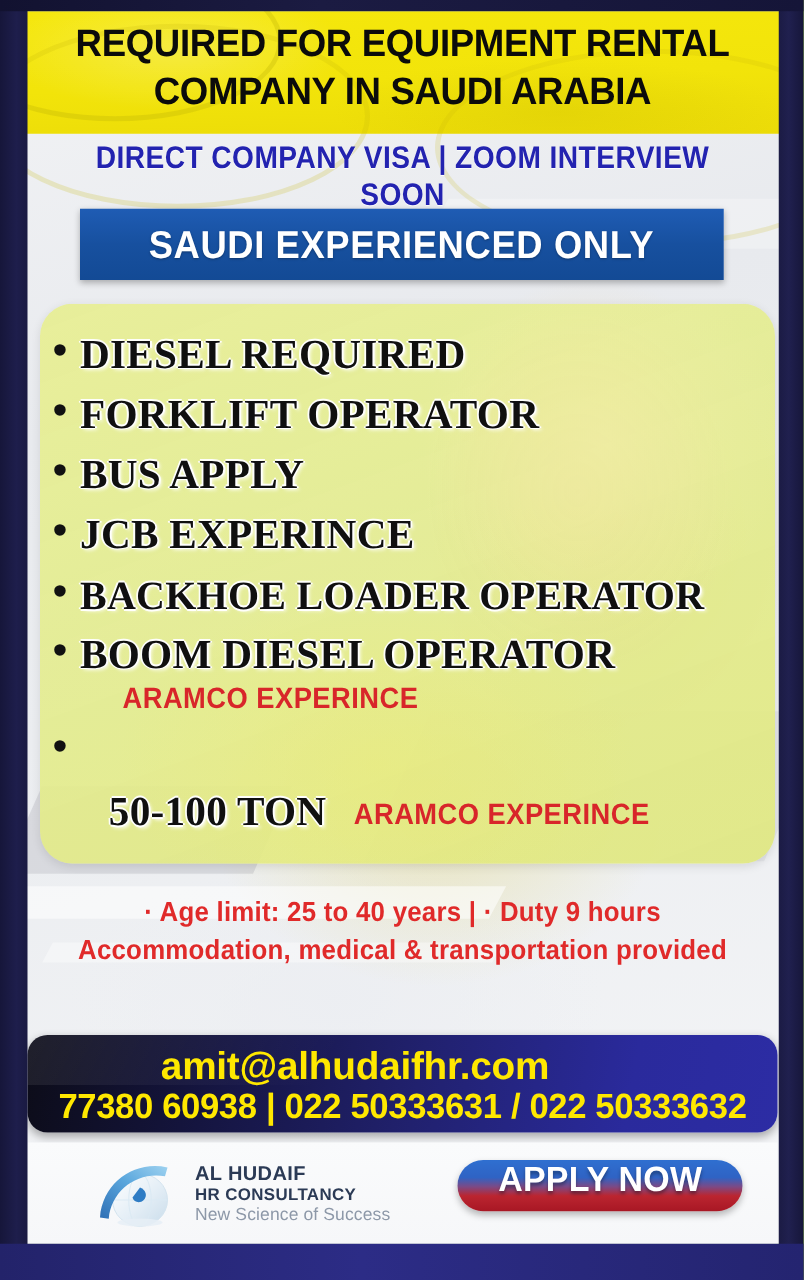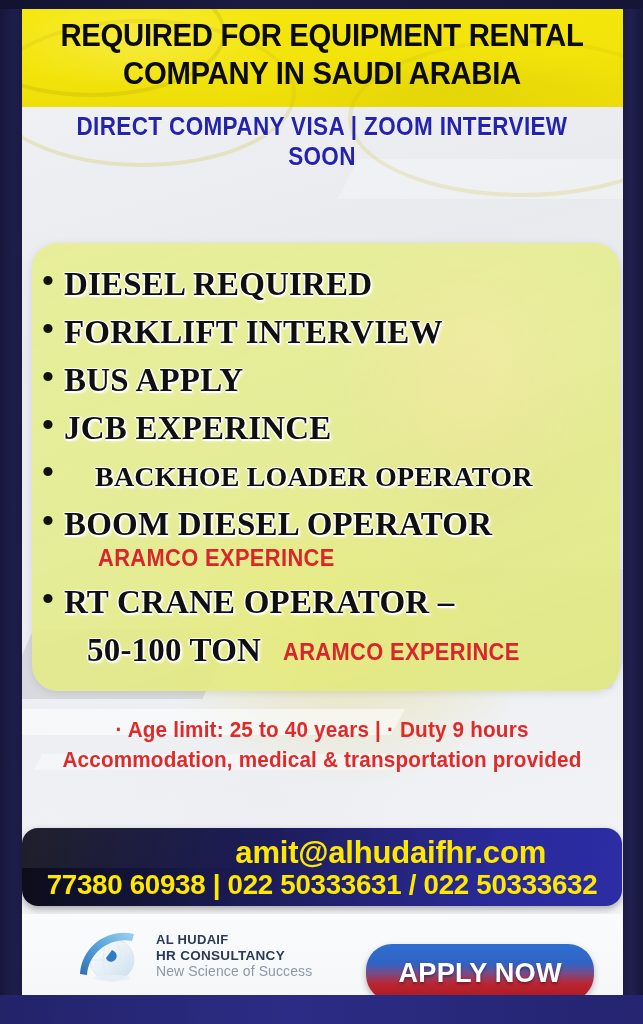--- a/index.html
+++ b/index.html
@@ -108,21 +108,21 @@
   }
   .job-text{
     font-family:"Liberation Serif", serif;
     font-weight:bold;font-size:33px;line-height:38px;
     color:#101010;letter-spacing:0.2px;
     text-shadow:
       1.5px 0 0 rgba(255,255,255,0.95), -1.5px 0 0 rgba(255,255,255,0.95),
       0 1.5px 0 rgba(255,255,255,0.95), 0 -1.5px 0 rgba(255,255,255,0.95),
       2px 2px 3px rgba(255,255,255,0.9);
   }
-  .job-text.small{font-size:28px;margin-left:31px;}
+  .job-text.small{font-size:32px;}
   .aramco{
     font-family:"Liberation Sans", sans-serif;
     font-weight:bold;font-size:23.5px;line-height:26px;
     color:#d8262a;letter-spacing:0.4px;
     transform:scaleX(0.93);transform-origin:left center;
     display:inline-block;
   }
 
   
   .terms{
@@ -146,53 +146,53 @@
     background:linear-gradient(100deg,#0c0c18 0%,#14143c 22%,#21216e 52%,#2a2a9c 80%,#2c2ca4 100%);
     box-shadow:0 3px 7px rgba(0,0,0,0.30);
     overflow:hidden;
   }
   .contact .gloss{
     position:absolute;left:-30px;top:-20px;width:280px;height:60px;
     background:linear-gradient(90deg,rgba(255,255,255,0.09),rgba(255,255,255,0));
     transform:skewX(-30deg);
   }
   .contact .email{
-    position:absolute;left:0;top:6px;width:524px;text-align:right;
+    position:absolute;left:0;top:6px;width:524px;text-align:center;
     font-family:"Liberation Sans", sans-serif;
     font-weight:bold;font-size:31px;line-height:38px;color:#ffe800;
     letter-spacing:-0.2px;
   }
   .contact .phones{
     position:absolute;left:0;top:40px;width:600px;text-align:center;
     font-family:"Liberation Sans", sans-serif;
     font-weight:bold;font-size:28px;line-height:34px;color:#ffe800;
     letter-spacing:-0.3px;transform:scaleX(0.99);
   }
 
   
   .footer{
     position:absolute;left:22px;top:914px;width:600px;height:81px;z-index:6;
     background:linear-gradient(180deg,#fafbfc 0%,#f6f7f9 100%);
   }
   .logo-wrap{position:absolute;left:50px;top:12px;display:flex;align-items:center;}
   .logo-mark{position:relative;width:78px;height:58px;flex:0 0 78px;}
   .logo-text{margin-left:6px;}
-  .logo-l1{font-family:"Liberation Sans", sans-serif;font-weight:bold;font-size:13px;
+  .logo-l1{font-family:"Liberation Sans", sans-serif;font-weight:bold;font-size:16px;
     line-height:16px;color:#2b3a55;letter-spacing:0.3px;}
   .logo-l2{font-family:"Liberation Sans", sans-serif;font-weight:bold;font-size:13.5px;
     line-height:16px;color:#2b3a55;letter-spacing:0.3px;}
   .logo-l3{font-family:"Liberation Sans", sans-serif;font-size:14px;line-height:14px;
     color:#8d98a8;letter-spacing:0.1px;}
 
   .apply-btn{
-    position:absolute;right:28px;top:14px;width:228px;height:57px;
+    position:absolute;right:28px;top:14px;width:228px;height:41px;
     border-radius:26px;border:none;cursor:pointer;padding:0;
     background:linear-gradient(180deg,#2f6fd0 0%,#2f63c4 34%,#7b4a86 52%,#bb2530 70%,#a81724 100%);
     box-shadow:0 3px 6px rgba(0,0,0,0.28);
-    display:flex;align-items:center;justify-content:center;margin-top:16px;
+    display:flex;justify-content:center;
   }
   .apply-btn span{
     font-family:"Liberation Sans", sans-serif;
     font-weight:bold;font-size:28px;color:#ffffff;letter-spacing:0.2px;
     transform:scaleX(0.97);
     text-shadow:0 2px 3px rgba(0,0,0,0.35);
   }
 </style>
 </head>
 <body>
@@ -212,36 +212,39 @@
     <div class="swoosh" style="left:-30px;top:10px;width:300px;height:140px;opacity:.6;"></div>
     <div class="swoosh" style="left:330px;top:30px;width:340px;height:150px;opacity:.5;"></div>
   </div>
   <div class="head-title">
     <div>REQUIRED FOR EQUIPMENT RENTAL</div>
     <div>COMPANY IN SAUDI ARABIA</div>
   </div>
 
   <div class="sub-line">DIRECT COMPANY VISA |  ZOOM INTERVIEW SOON</div>
 
+  <div class="blue-plate">
+    <span>SAUDI EXPERIENCED ONLY</span>
+  </div>
 
   <div class="job-panel">
     <div class="tint" style="left:300px;top:-40px;width:300px;height:300px;background:radial-gradient(circle,rgba(246,240,176,0.45) 0%,rgba(246,240,176,0) 70%);"></div>
     <div class="tint" style="left:60px;top:230px;width:420px;height:280px;background:radial-gradient(ellipse,rgba(238,236,120,0.40) 0%,rgba(238,236,120,0) 70%);"></div>
   </div>
 
   <div class="job-list">
 
     <div class="job-row" style="top:22px;">
       <span class="bullet">•</span>
       <span class="job-text">DIESEL REQUIRED</span>
     </div>
 
     <div class="job-row" style="top:70px;">
       <span class="bullet">•</span>
-      <span class="job-text">FORKLIFT INTERVIEW</span>
+      <span class="job-text">FORKLIFT OPERATOR</span>
     </div>
 
     <div class="job-row" style="top:118px;">
       <span class="bullet">•</span>
       <span class="job-text">BUS APPLY</span>
     </div>
 
     <div class="job-row" style="top:166px;">
       <span class="bullet">•</span>
       <span class="job-text">JCB EXPERINCE</span>
@@ -255,21 +258,20 @@
     <div class="job-row" style="top:262px;">
       <span class="bullet">•</span>
       <span class="job-text">BOOM DIESEL OPERATOR</span>
     </div>
     <div style="position:absolute;left:66px;top:302px;">
       <span class="aramco">ARAMCO EXPERINCE</span>
     </div>
 
     <div class="job-row" style="top:340px;">
       <span class="bullet">•</span>
-      <span class="job-text">RT CRANE OPERATOR –</span>
     </div>
     <div style="position:absolute;left:55px;top:388px;display:flex;align-items:baseline;">
       <span class="job-text">50-100 TON</span>
       <span class="aramco" style="margin-left:22px;position:relative;top:-1px;">ARAMCO EXPERINCE</span>
     </div>
 
   </div>
 
   <div class="terms">
     <div class="l1">·  Age limit: 25 to 40 years | ·  Duty 9 hours</div>

